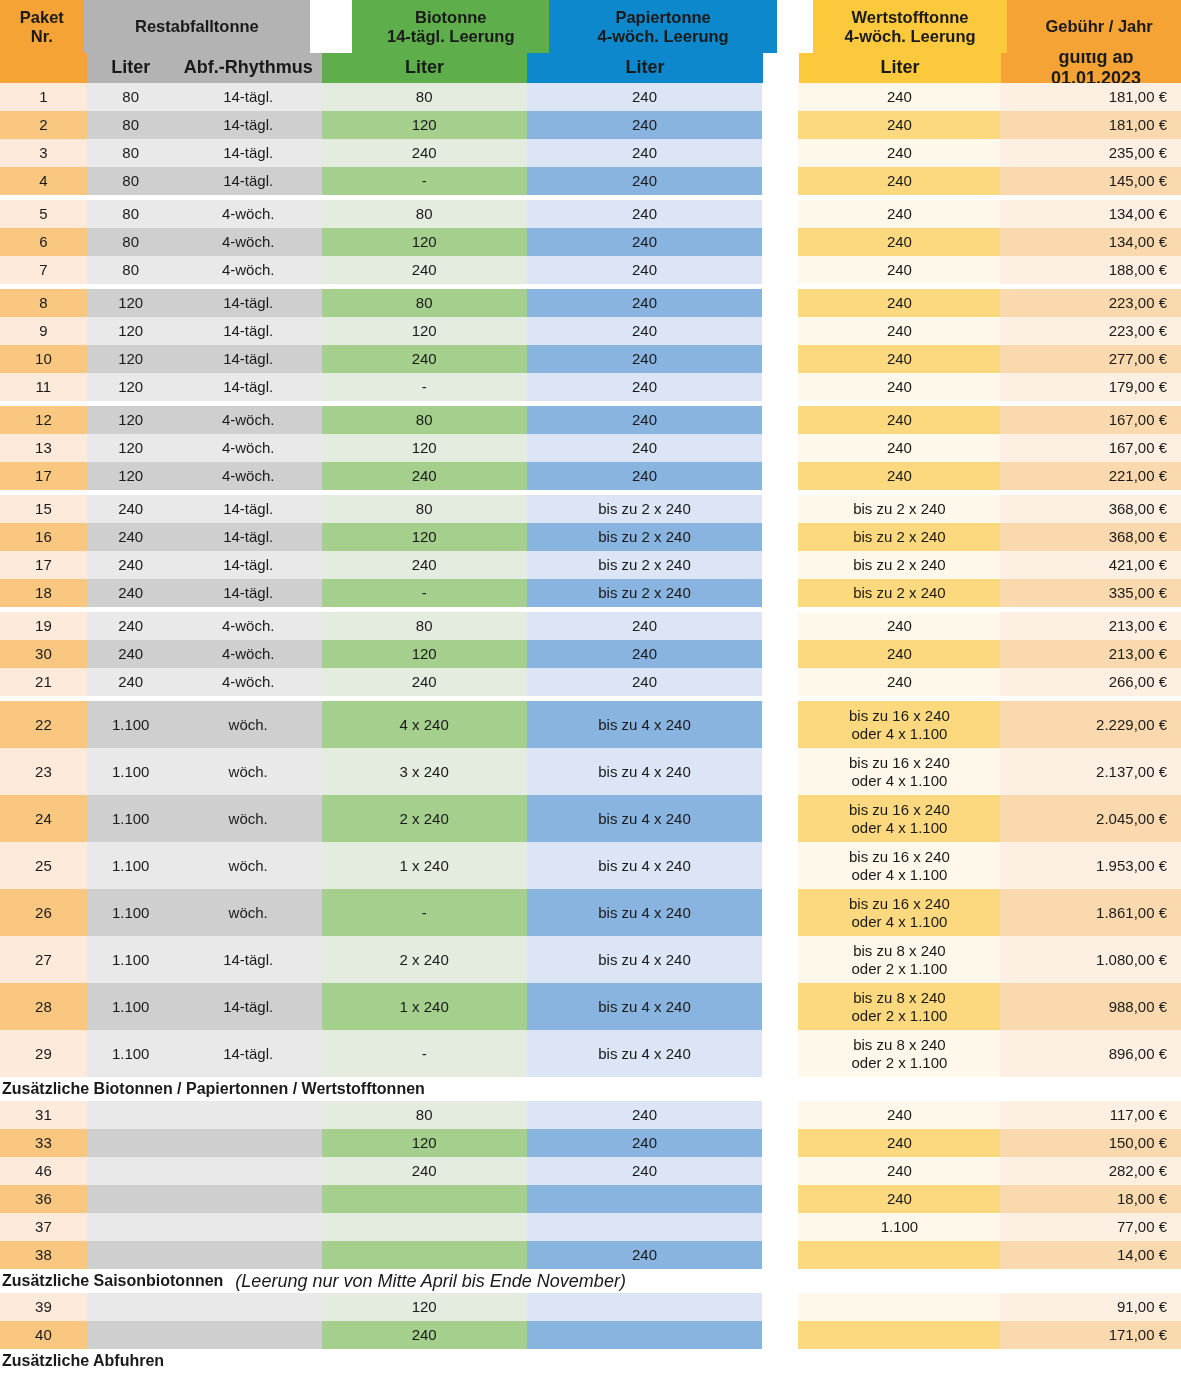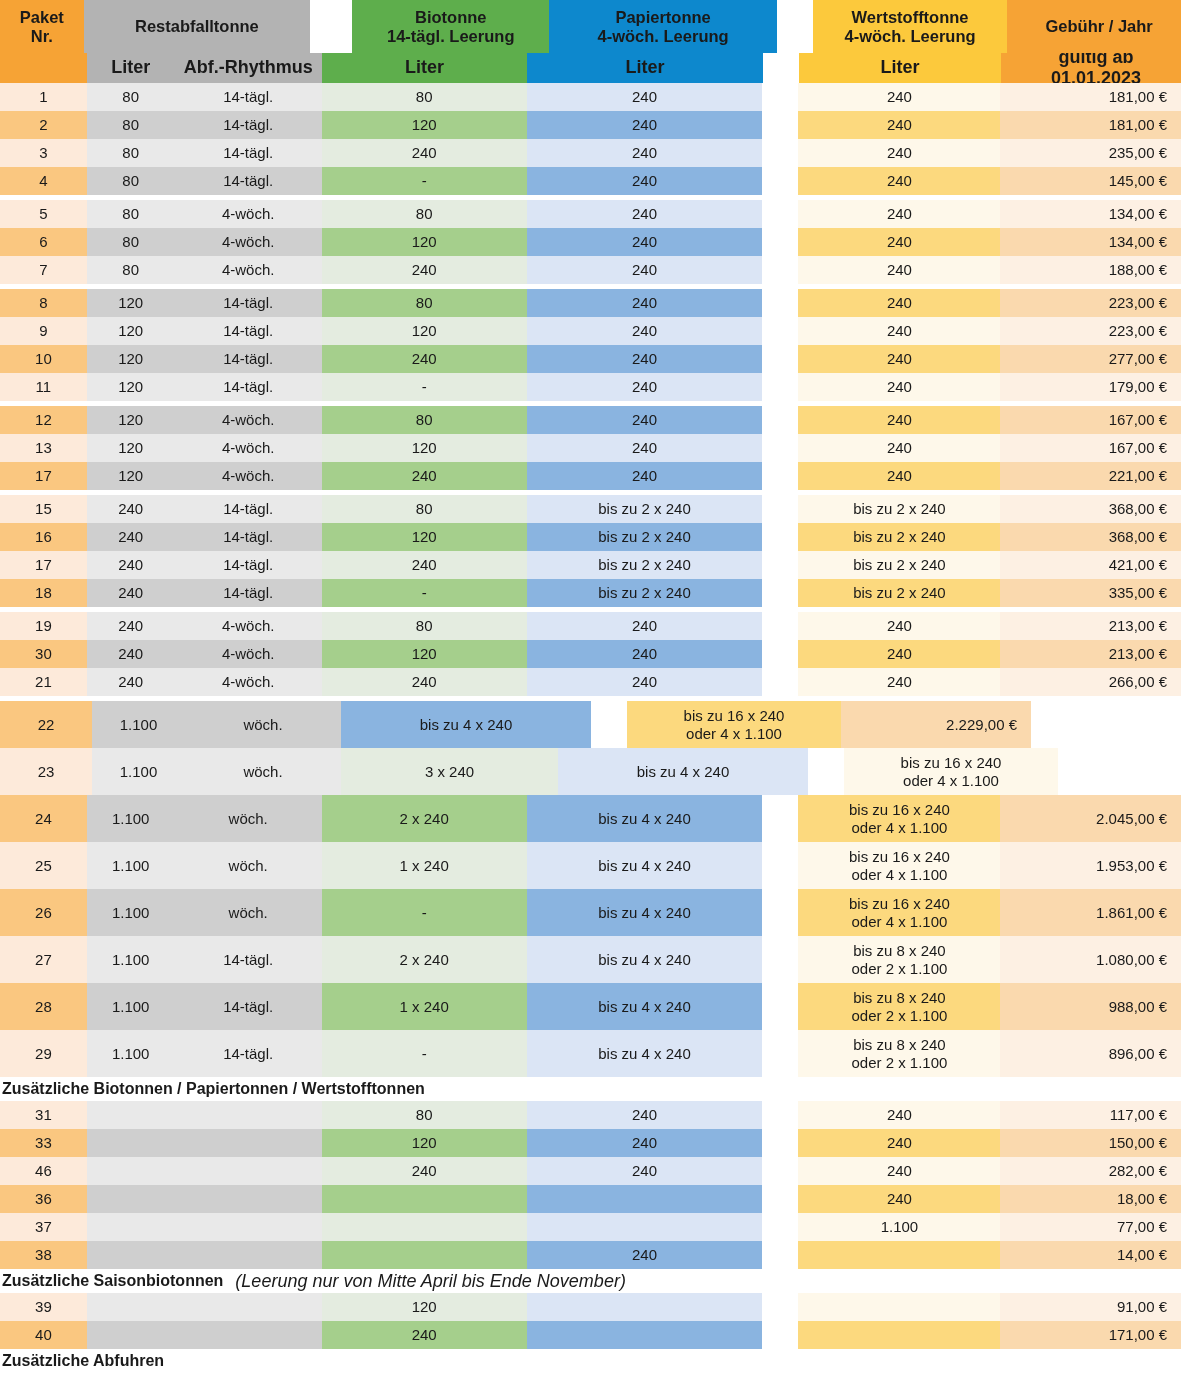--- a/index.html
+++ b/index.html
@@ -333,33 +333,35 @@
         <div class="cell c-bio">240</div>
         <div class="cell c-pap">240</div>
         <div class="cell c-wert">240</div>
         <div class="cell c-geb">266,00 €</div>
       </div>
       <div class="gap"></div>
       <div class="row drow dark tall">
         <div class="cell c-nr">22</div>
         <div class="cell c-liter">1.100</div>
         <div class="cell c-rhy">wöch.</div>
+        <div class="cell c-bio">4 x 240</div>
         <div class="cell c-pap">bis zu 4 x 240</div>
         <div class="cell c-wert">bis zu 16 x 240
 oder 4 x 1.100</div>
         <div class="cell c-geb">2.229,00 €</div>
       </div>
       <div class="row drow light tall">
         <div class="cell c-nr">23</div>
         <div class="cell c-liter">1.100</div>
         <div class="cell c-rhy">wöch.</div>
         <div class="cell c-bio">3 x 240</div>
         <div class="cell c-pap">bis zu 4 x 240</div>
         <div class="cell c-wert">bis zu 16 x 240
 oder 4 x 1.100</div>
+        <div class="cell c-geb">2.137,00 €</div>
       </div>
       <div class="row drow dark tall">
         <div class="cell c-nr">24</div>
         <div class="cell c-liter">1.100</div>
         <div class="cell c-rhy">wöch.</div>
         <div class="cell c-bio">2 x 240</div>
         <div class="cell c-pap">bis zu 4 x 240</div>
         <div class="cell c-wert">bis zu 16 x 240
 oder 4 x 1.100</div>
         <div class="cell c-geb">2.045,00 €</div>

